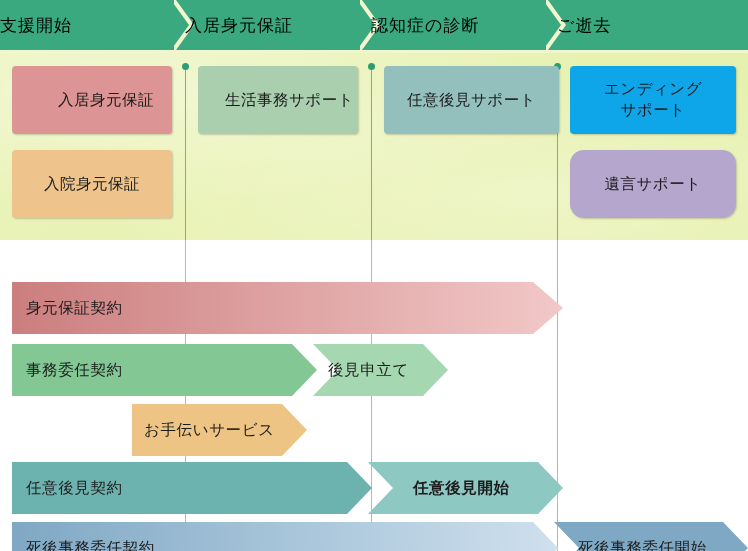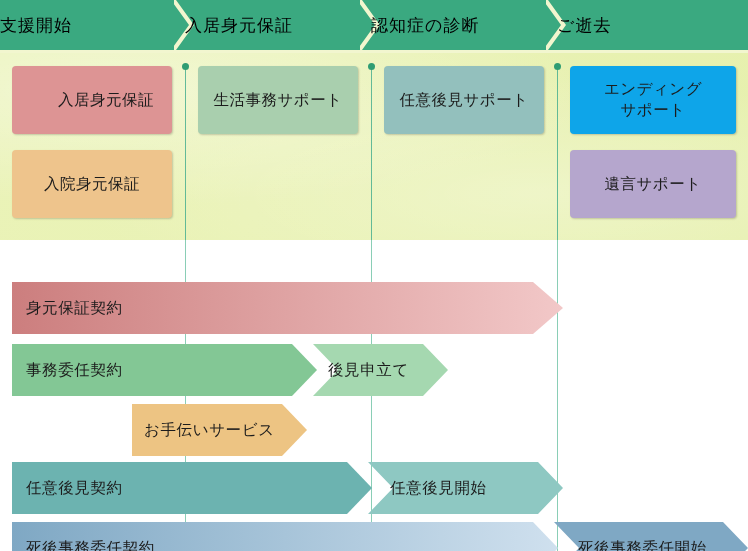--- a/index.html
+++ b/index.html
@@ -181,34 +181,34 @@
   <div class="guide-lower" style="left:557px;top:240px;height:311px;"></div>
 
   <div class="svc-card" style="left:12px;top:66px;width:160px;height:68px;background:#dd9494;padding-left:32px;">
     <span>入居身元保証</span>
   </div>
 
   <div class="svc-card" style="left:12px;top:150px;width:160px;height:68px;background:#eec48c;">
     <span>入院身元保証</span>
   </div>
 
-  <div class="svc-card" style="left:198px;top:66px;width:160px;height:68px;background:#a9cfae;">
+  <div class="svc-card" style="left:198px;top:66px;width:160px;height:68px;background:#a9cfae;justify-content:flex-end;">
     <span>生活事務サポート</span>
   </div>
 
-  <div class="svc-card" style="left:384px;top:66px;width:160px;height:68px;background:#93c0bd;">
+  <div class="svc-card" style="left:384px;top:66px;width:175px;height:68px;background:#93c0bd;">
     <span>任意後見サポート</span>
   </div>
 
   <div class="svc-card" style="left:570px;top:66px;width:166px;height:68px;background:#0ea5e9;white-space:pre-line;">
     <span>エンディング
 サポート</span>
   </div>
 
-  <div class="svc-card" style="left:570px;top:150px;width:166px;height:68px;background:#b5a6cd;">
+  <div class="svc-card" style="left:570px;top:150px;width:166px;height:68px;background:#b5a6cd;border-radius:14px;">
     <span>遺言サポート</span>
   </div>
 
   <div class="bar-row" style="top:258px;height:52px;">
     <div class="bar-seg" style="left:12px;width:551px;">
       <svg viewBox="0 0 551 52" preserveAspectRatio="none">
         <defs>
           <linearGradient id="gradMimoto" x1="0" y1="0" x2="1" y2="0">
             <stop offset="0" stop-color="#cc7e7e"></stop>
             <stop offset="1" stop-color="#f2c8c8"></stop>
@@ -259,21 +259,21 @@
       </svg>
     </div>
     <div class="bar-seg" style="left:368px;width:195px;">
       <svg viewBox="0 0 195 52" preserveAspectRatio="none">
         <path d="M0,0 L170,0 L195,26 L170,52 L0,52 L25,26 Z" fill="#8ec8c2"></path>
       </svg>
     </div>
     <div class="bar-label" style="left:26px;">
       <span>任意後見契約</span>
     </div>
-    <div class="bar-label" style="left:390px;">
+    <div class="bar-label" style="left:413px;font-weight:bold;">
       <span>任意後見開始</span>
     </div>
   </div>
 
   <div class="bar-row" style="top:498px;height:52px;">
     <div class="bar-seg" style="left:12px;width:546px;">
       <svg viewBox="0 0 546 52" preserveAspectRatio="none">
         <defs>
           <linearGradient id="gradShigo" x1="0" y1="0" x2="1" y2="0">
             <stop offset="0" stop-color="#7fa8c4"></stop>

